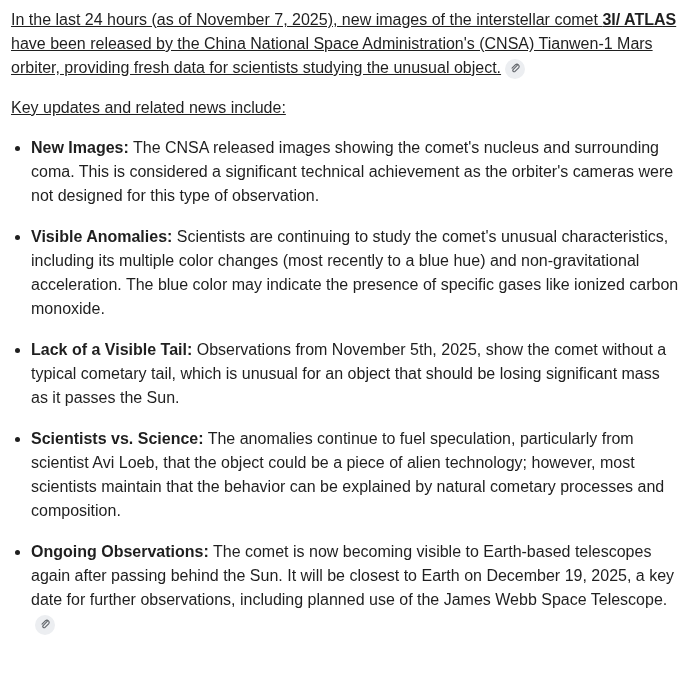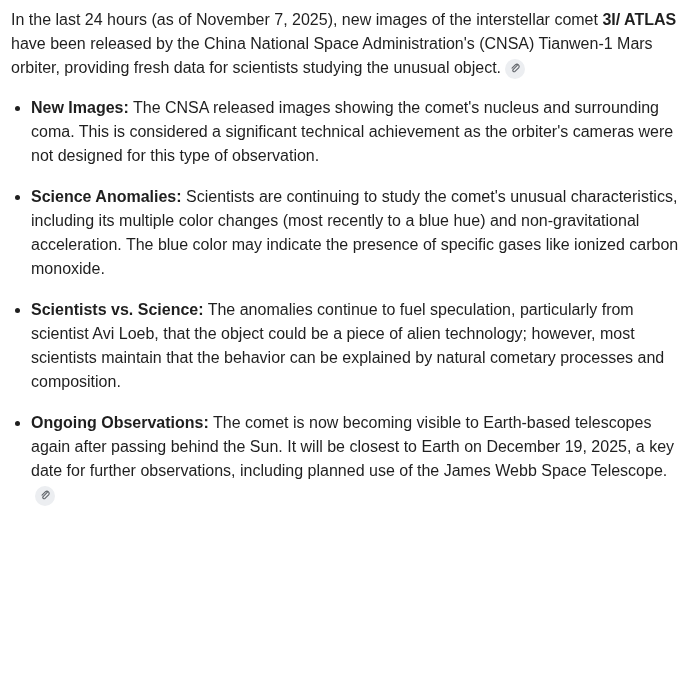--- a/index.html
+++ b/index.html
@@ -2,21 +2,21 @@
 <html><head>
 <meta charset="utf-8">
 <style>
   html, body { margin: 0; padding: 0; background: #ffffff; }
   body {
     width: 690px; height: 686px; overflow: hidden;
     font-family: "Liberation Sans", "DejaVu Sans", sans-serif;
     font-size: 16px; line-height: 24px; color: #1f1f1f;
   }
   .wrap { padding: 8px 11px 0 11px; }
-  p { margin: 0 0 16px 0; }
+  p { margin: 0 0 16px 0; text-decoration: underline; }
   b { font-weight: bold; }
   ul { margin: 0; padding: 0 0 0 20px; list-style: none; }
   li { position: relative; margin: 12px 0 17px 0; }
   li::before {
     content: ""; position: absolute; left: -16px; top: 10px;
     width: 5px; height: 5px; border-radius: 50%; background: #1f1f1f;
   }
   .cite {
     display: inline-flex; align-items: center; justify-content: center;
     width: 20px; height: 20px; border-radius: 50%;
@@ -28,24 +28,26 @@
 </head>
 <body>
 
 <div class="wrap">
   <p><span>In the last 24 hours (as of November 7, 2025), new images of the interstellar comet </span><b>3I/ ATLAS</b><span> have been released by the China National Space Administration's (CNSA) Tianwen-1 Mars orbiter, providing fresh data for scientists studying the unusual object.</span><span class="cite">
         <svg viewBox="0 0 16 16">
           <path d="M10.5 3.5 L4.5 9.5 a2 2 0 0 0 2.8 2.8 L12.5 7 a3.2 3.2 0 0 0 -4.5 -4.5 L3 7.5" fill="none" stroke="#5f6368" stroke-width="1.6" stroke-linecap="round"></path>
         </svg>
       </span></p>
 
+  <p>Key updates and related news include:</p>
 
   <ul>
     <li><b>New Images:</b><span> The CNSA released images showing the comet's nucleus and surrounding coma. This is considered a significant technical achievement as the orbiter's cameras were not designed for this type of observation.</span></li>
-    <li><b>Science Anomalies:</b><span> Scientists are continuing to study the comet's unusual characteristics, including its multiple color changes (most recently to a blue hue) and non-gravitational acceleration. The blue color may indicate the presence of specific gases like ionized carbon monoxide.</span></li>
+    <li><b>Visible Anomalies:</b><span> Scientists are continuing to study the comet's unusual characteristics, including its multiple color changes (most recently to a blue hue) and non-gravitational acceleration. The blue color may indicate the presence of specific gases like ionized carbon monoxide.</span></li>
+    <li><b>Lack of a Visible Tail:</b><span> Observations from November 5th, 2025, show the comet without a typical cometary tail, which is unusual for an object that should be losing significant mass as it passes the Sun.</span></li>
     <li><b>Scientists vs. Science:</b><span> The anomalies continue to fuel speculation, particularly from scientist Avi Loeb, that the object could be a piece of alien technology; however, most scientists maintain that the behavior can be explained by natural cometary processes and composition.</span></li>
     <li><b>Ongoing Observations:</b><span> The comet is now becoming visible to Earth-based telescopes again after passing behind the Sun. It will be closest to Earth on December 19, 2025, a key date for further observations, including planned use of the James Webb Space Telescope.</span><span class="cite">
           <svg viewBox="0 0 16 16">
             <path d="M10.5 3.5 L4.5 9.5 a2 2 0 0 0 2.8 2.8 L12.5 7 a3.2 3.2 0 0 0 -4.5 -4.5 L3 7.5" fill="none" stroke="#5f6368" stroke-width="1.6" stroke-linecap="round"></path>
           </svg>
         </span></li>
   </ul>
 </div>
 
 </body></html>

